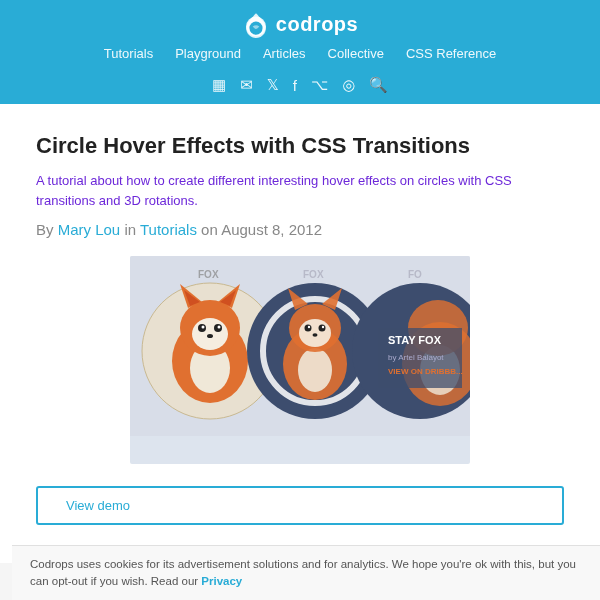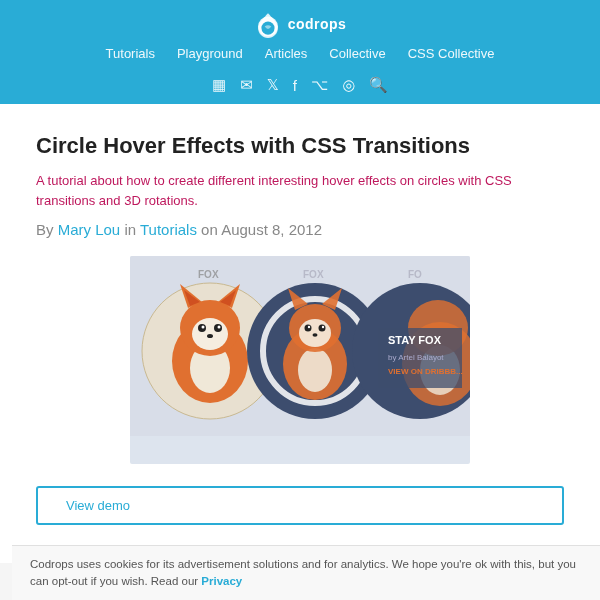--- a/index.html
+++ b/index.html
@@ -29,21 +29,21 @@
       align-items: center;
       gap: 6px;
       margin-bottom: 8px;
     }
     .logo-drop {
       width: 28px;
       height: 28px;
     }
     .logo-text {
       color: white;
-      font-size: 14px;
+      font-size: 20px;
       font-weight: 600;
       letter-spacing: 0.5px;
     }
     .main-nav {
       display: flex;
       gap: 22px;
       margin-bottom: 8px;
     }
     .main-nav a {
       color: white;
@@ -72,21 +72,21 @@
     }
     .article-title {
       font-size: 22px;
       font-weight: 700;
       color: #222;
       margin-bottom: 10px;
       line-height: 1.3;
     }
     .article-subtitle {
       font-size: 13px;
-      color: #be185d;
+      color: #6d28d9;
       line-height: 1.55;
       margin-bottom: 10px;
     }
     .article-meta {
       font-size: 15px;
       color: #888;
       margin-bottom: 18px;
     }
     .article-meta a {
       color: #29acd6;
@@ -157,21 +157,21 @@
         <circle cx="14" cy="22" r="8" fill="#29acd6"></circle>
         <path d="M10 20 Q14 17 18 20 Q14 26 10 20Z" fill="white" opacity="0.5"></path>
       </svg>
       <span class="logo-text">codrops</span>
     </div>
     <nav class="main-nav">
       <a>Tutorials</a>
       <a>Playground</a>
       <a>Articles</a>
       <a>Collective</a>
-      <a>CSS Collective</a>
+      <a>CSS Reference</a>
     </nav>
     <div class="social-nav">
 
       <a class="social-icon" href="#">▦</a>
 
       <a class="social-icon" href="#">✉</a>
 
       <a class="social-icon" href="#">𝕏</a>
 
       <a class="social-icon" href="#">f</a>

